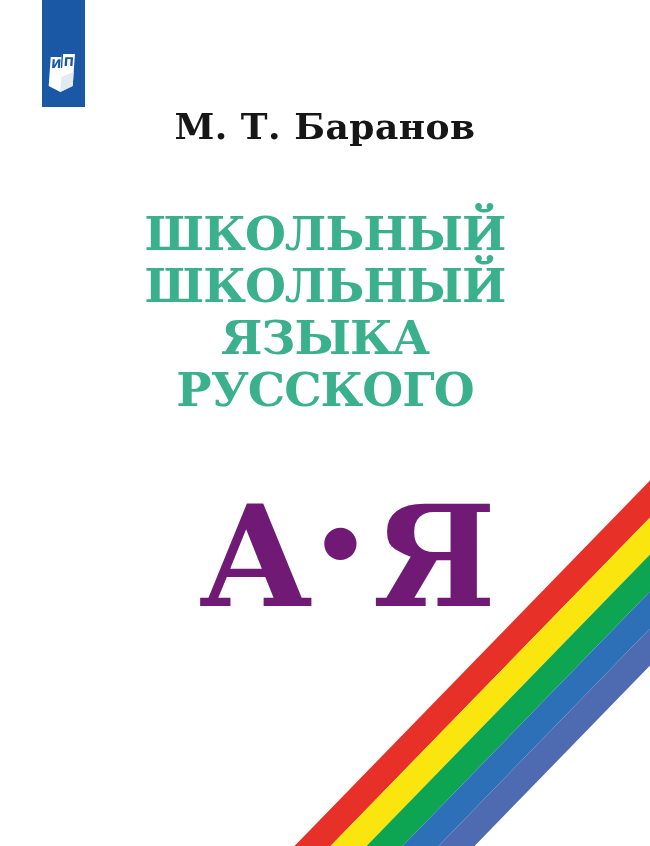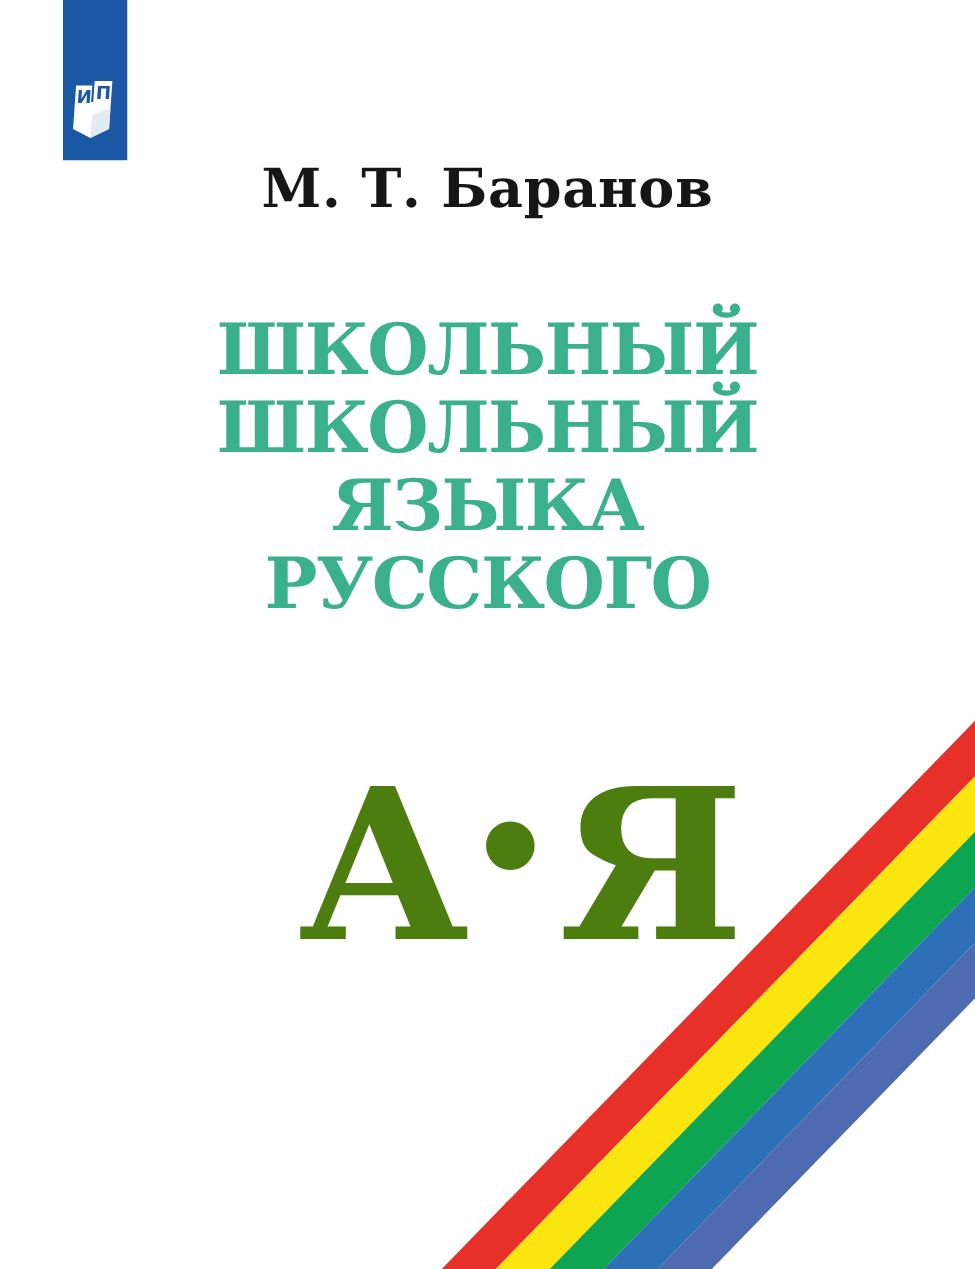--- a/index.html
+++ b/index.html
@@ -36,30 +36,30 @@
     text-align: center;
     font-size: 47px;
     line-height: 52px;
     font-weight: bold;
     letter-spacing: -1px;
     color: #3ab08c;
     margin-top: 26px;
   }
   .range {
     position: absolute;
-    top: 508px; left: 0;
+    top: 487px; left: 0;
     width: 100%;
     box-sizing: border-box;
     padding-left: 40px;
     text-align: center;
     font-size: 140px;
     line-height: 1;
     font-weight: bold;
     letter-spacing: -5px;
-    color: #4d7c0f;
+    color: #701a75;
     white-space: nowrap;
   }
   .range .dot {
     display: inline-block;
     font-size: 92px;
     position: relative;
     top: -28px;
     margin: 0 3px;
     letter-spacing: 0;
   }

